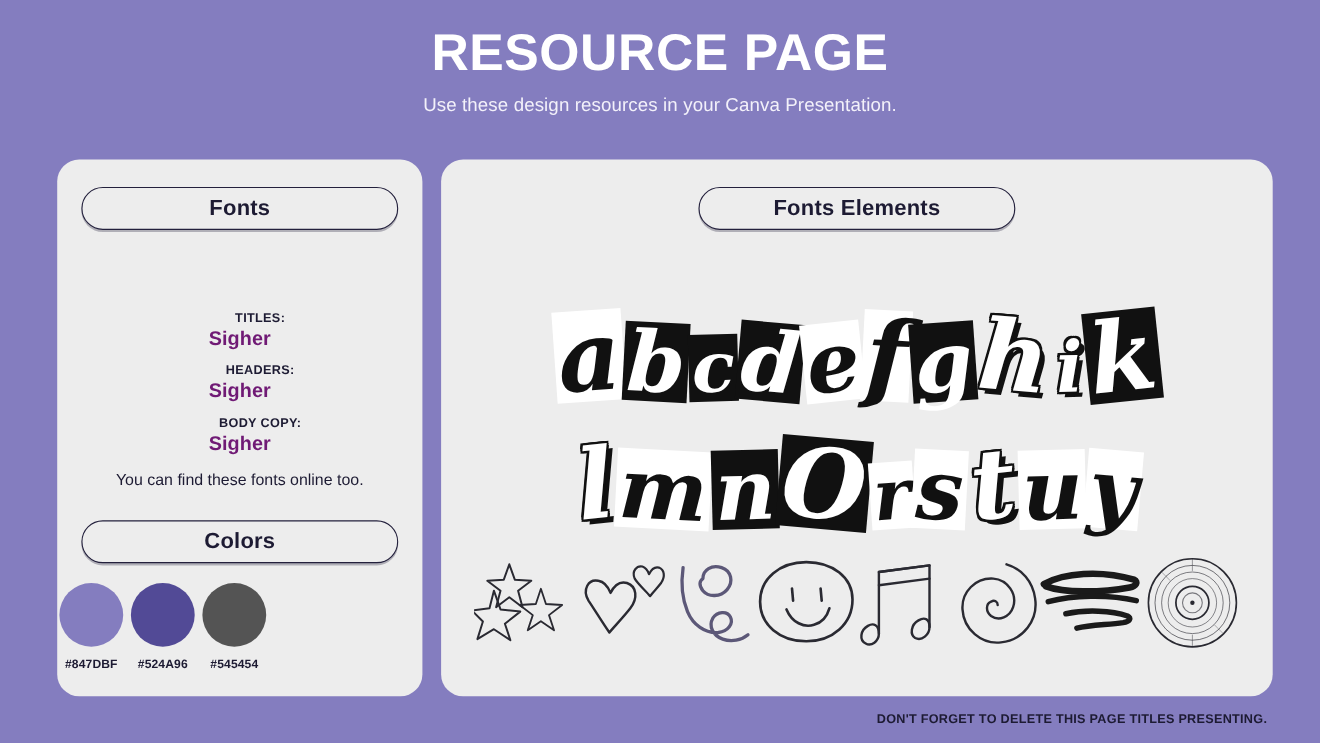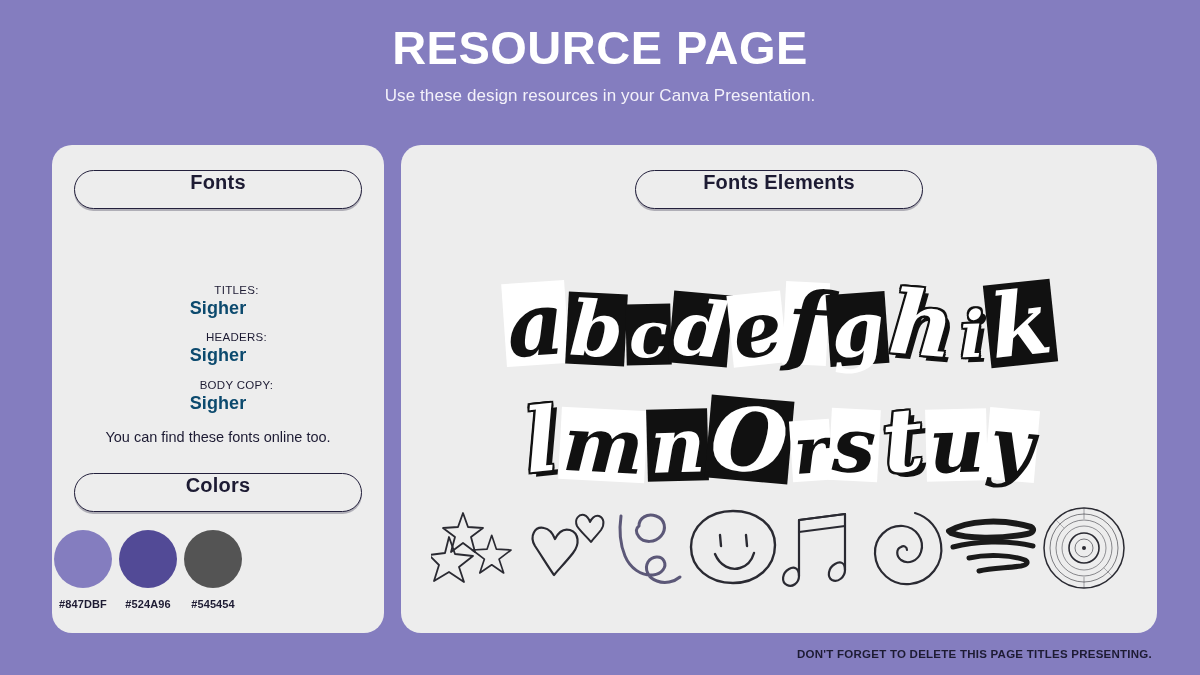--- a/index.html
+++ b/index.html
@@ -65,20 +65,21 @@
 
   
   .pill {
     position: absolute;
     box-sizing: border-box;
     border: 1.6px solid #23203C;
     border-radius: 22px;
     background: #EDEDED;
     box-shadow: 0 2px 0 rgba(35,32,60,0.30);
     display: flex;
+    align-items: center;
     justify-content: center;
   }
   .pill-label {
     font-size: 20px;
     font-weight: bold;
     color: #1D1B33;
     letter-spacing: 0.2px;
   }
   #fonts-pill   { left: 22px; top: 25px;  width: 288px; height: 39px; }
   #colors-pill  { left: 22px; top: 328px; width: 288px; height: 39px; }
@@ -99,29 +100,29 @@
     position: absolute;
     width: 332px;
     left: 0;
     text-align: center;
   }
   #font-block-0 { top: 139px; }
   #font-block-1 { top: 186px; }
   #font-block-2 { top: 234px; }
   .font-role {
     font-size: 11.5px;
-    font-weight: normal;
+    font-weight: bold;
     color: #1D1B33;
     letter-spacing: 0.3px;
     margin-left: 37px;
   }
   .font-name {
     font-size: 18px;
     font-weight: bold;
-    color: #0c4a6e;
+    color: #701a75;
     margin-top: 2px;
     letter-spacing: 0.1px;
   }
   .fonts-outro {
     position: absolute;
     left: 0;
     top: 284px;
     width: 332px;
     text-align: center;
     font-size: 14.5px;

